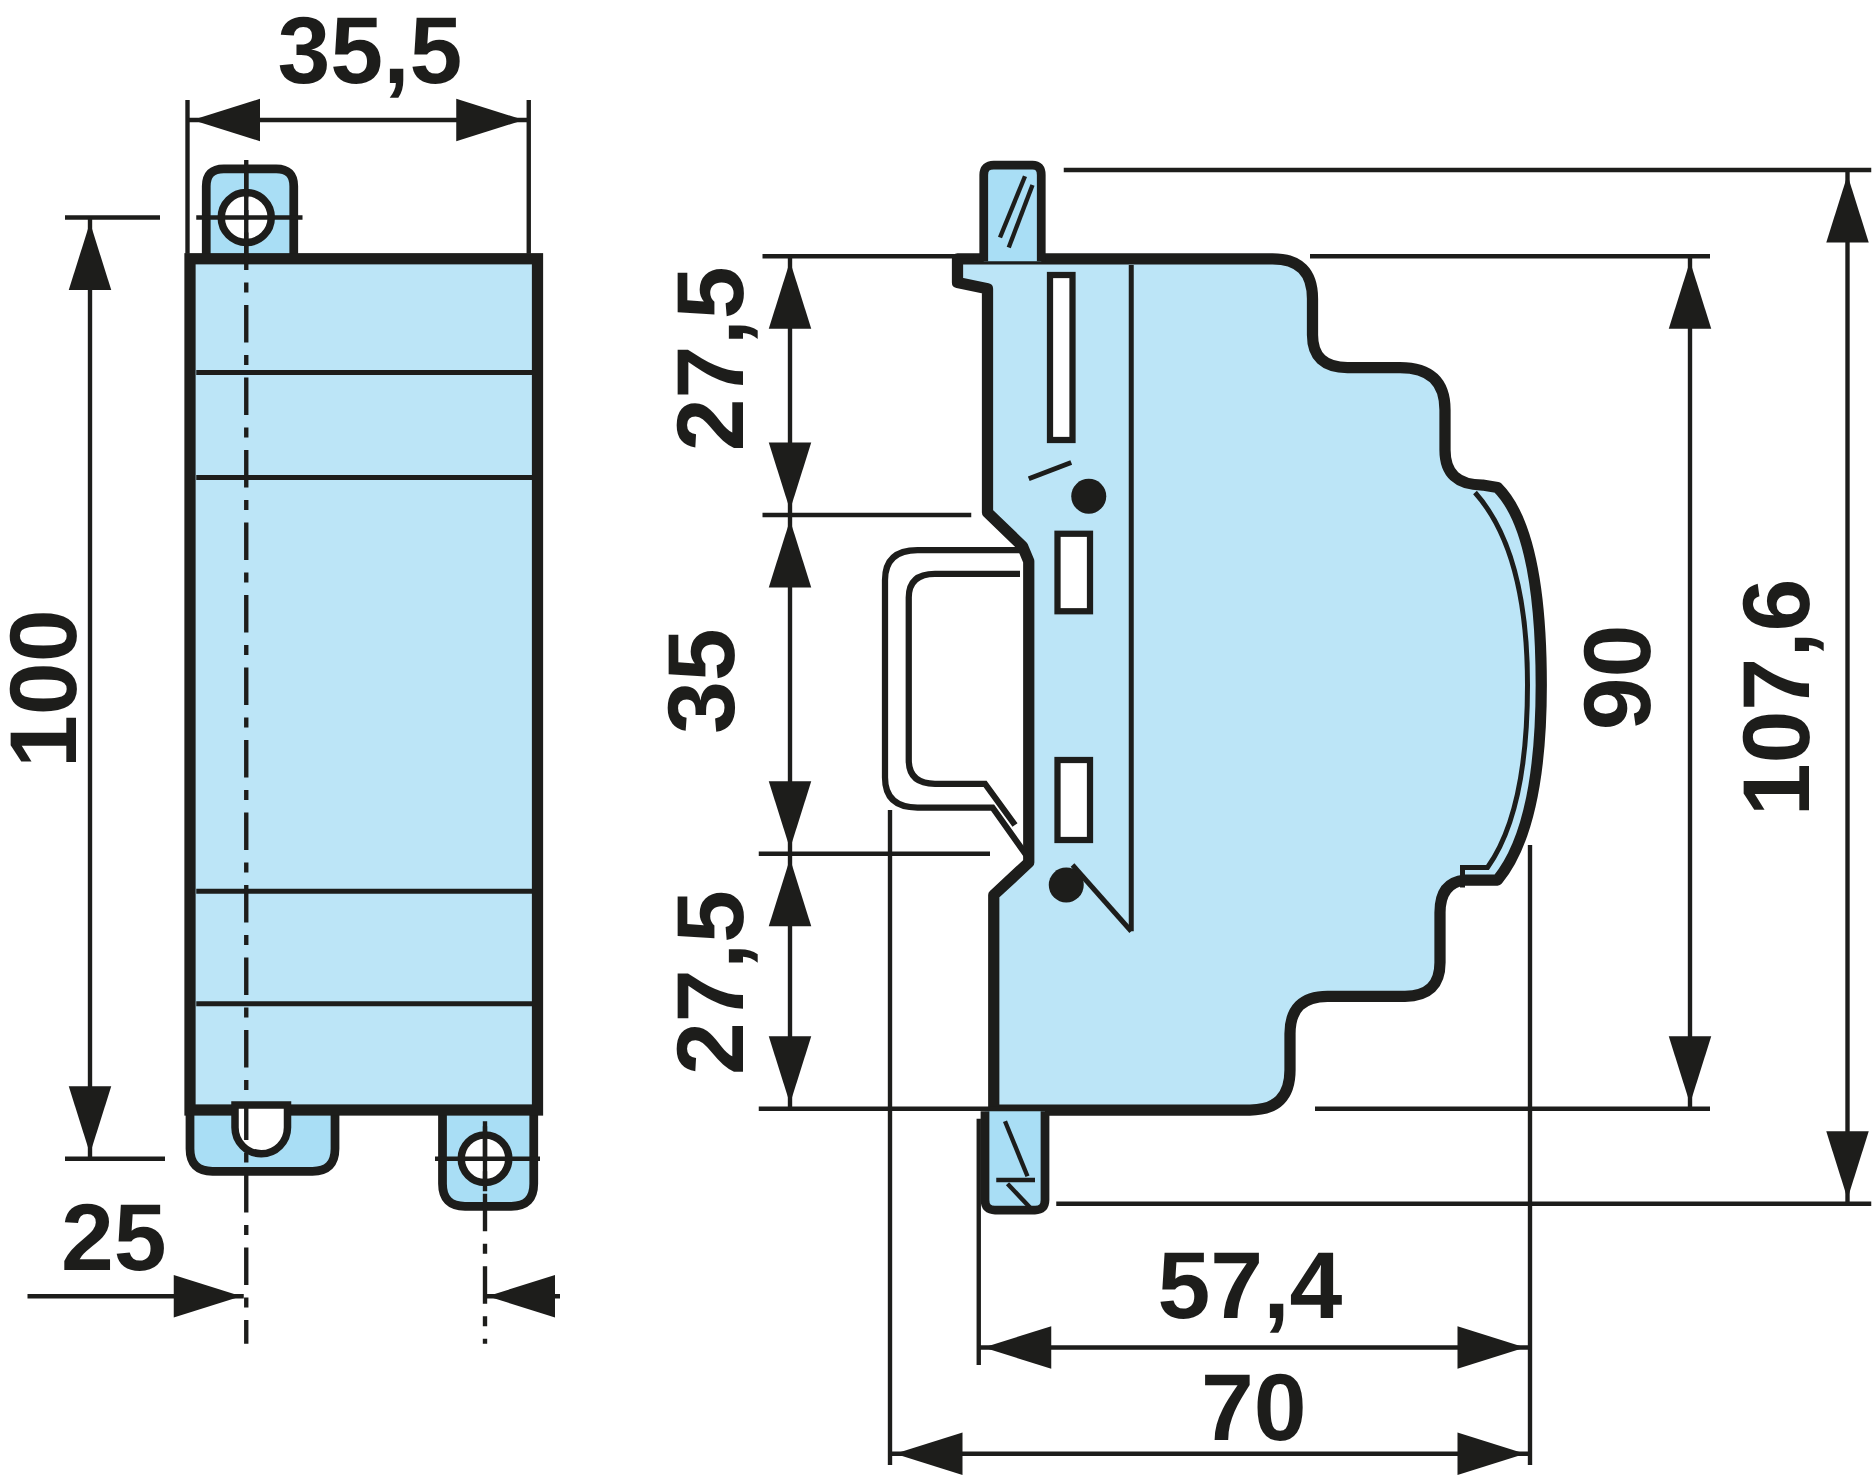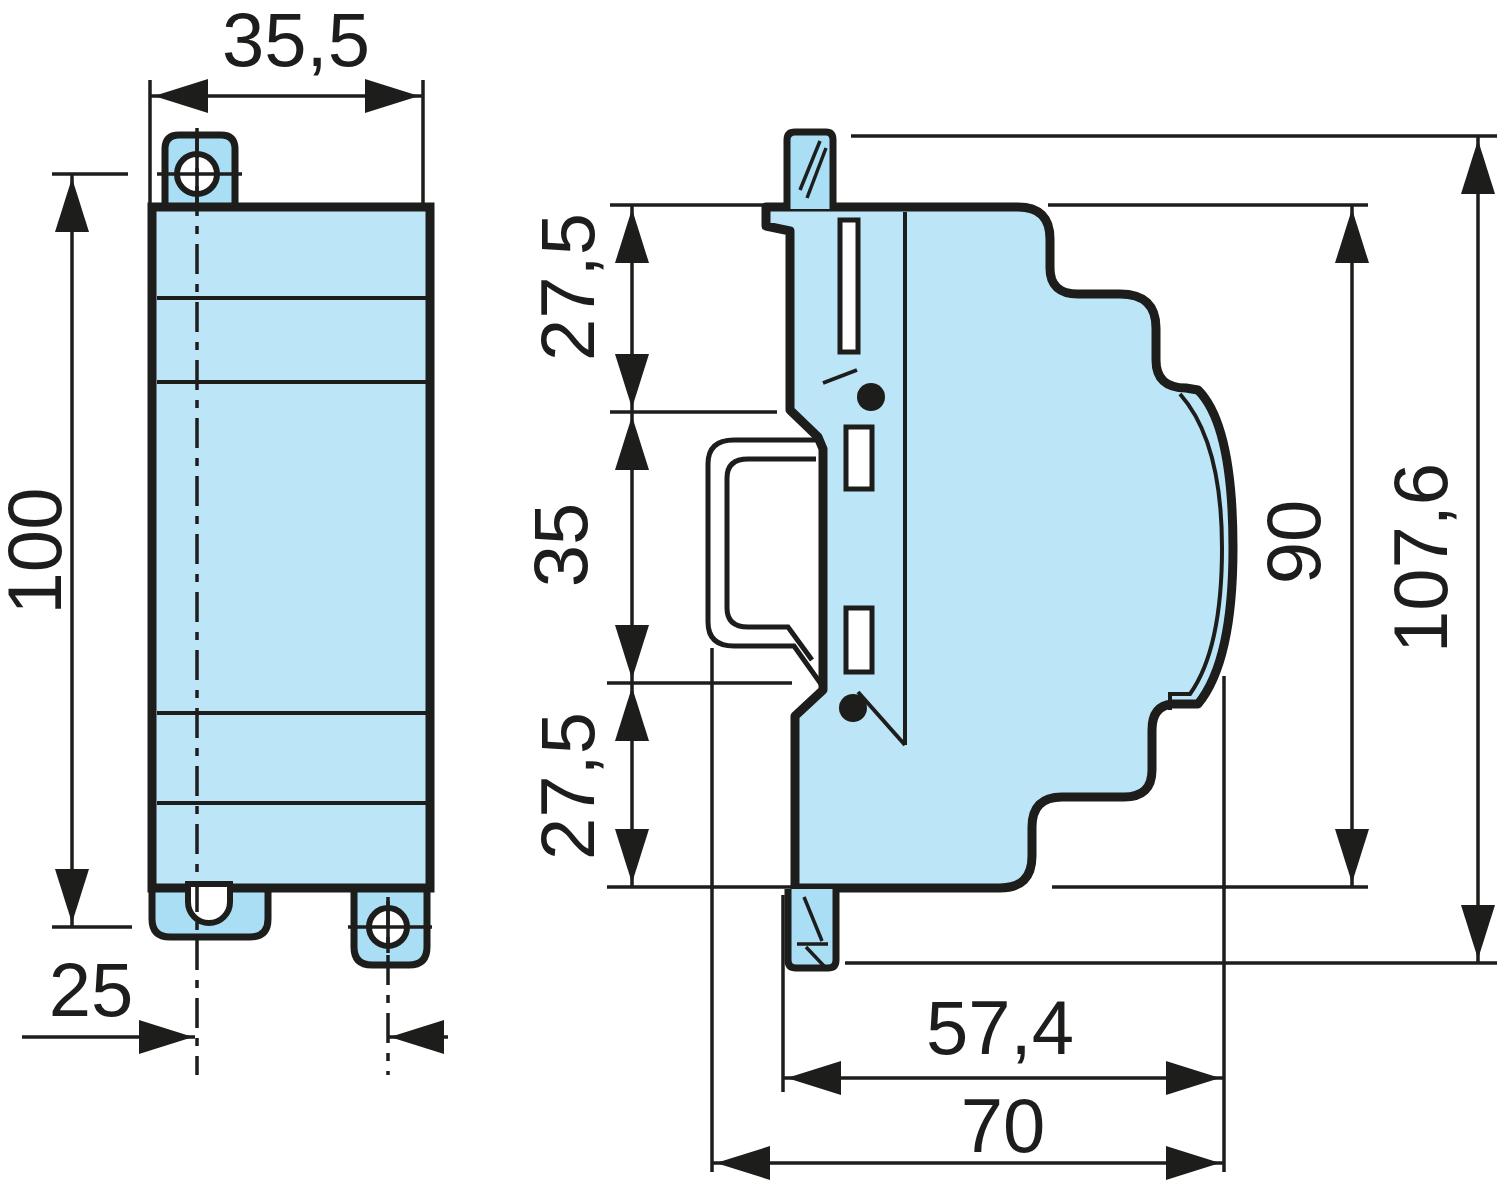--- a/index.html
+++ b/index.html
@@ -1,16 +1,16 @@
 <!DOCTYPE html>
 <html><head>
 <meta charset="utf-8">
 <style>
   html,body{margin:0;padding:0;background:#ffffff;}
-  .stage{width:1308px;height:1183px;position:relative;background:#fff;}
+  .stage{width:1308px;height:1183px;position:relative;background:#fff;font-weight:bold;}
   svg{display:block;}
   text{font-family:"Liberation Sans","DejaVu Sans",sans-serif;font-size:76px;fill:#1d1d1b;}
   .outline{fill:none;stroke:#1d1d1b;stroke-width:9;stroke-linejoin:round;}
   .outline7{fill:none;stroke:#1d1d1b;stroke-width:7;stroke-linejoin:round;}
   .thin{fill:none;stroke:#1d1d1b;stroke-width:3.5;}
   .thin4{fill:none;stroke:#1d1d1b;stroke-width:4;}
   .det{fill:none;stroke:#1d1d1b;stroke-width:5;}
   .arr{fill:#1d1d1b;stroke:none;}
   .cl{fill:none;stroke:#1d1d1b;stroke-width:3.5;stroke-dasharray:30 10 8 10;}
 </style>

